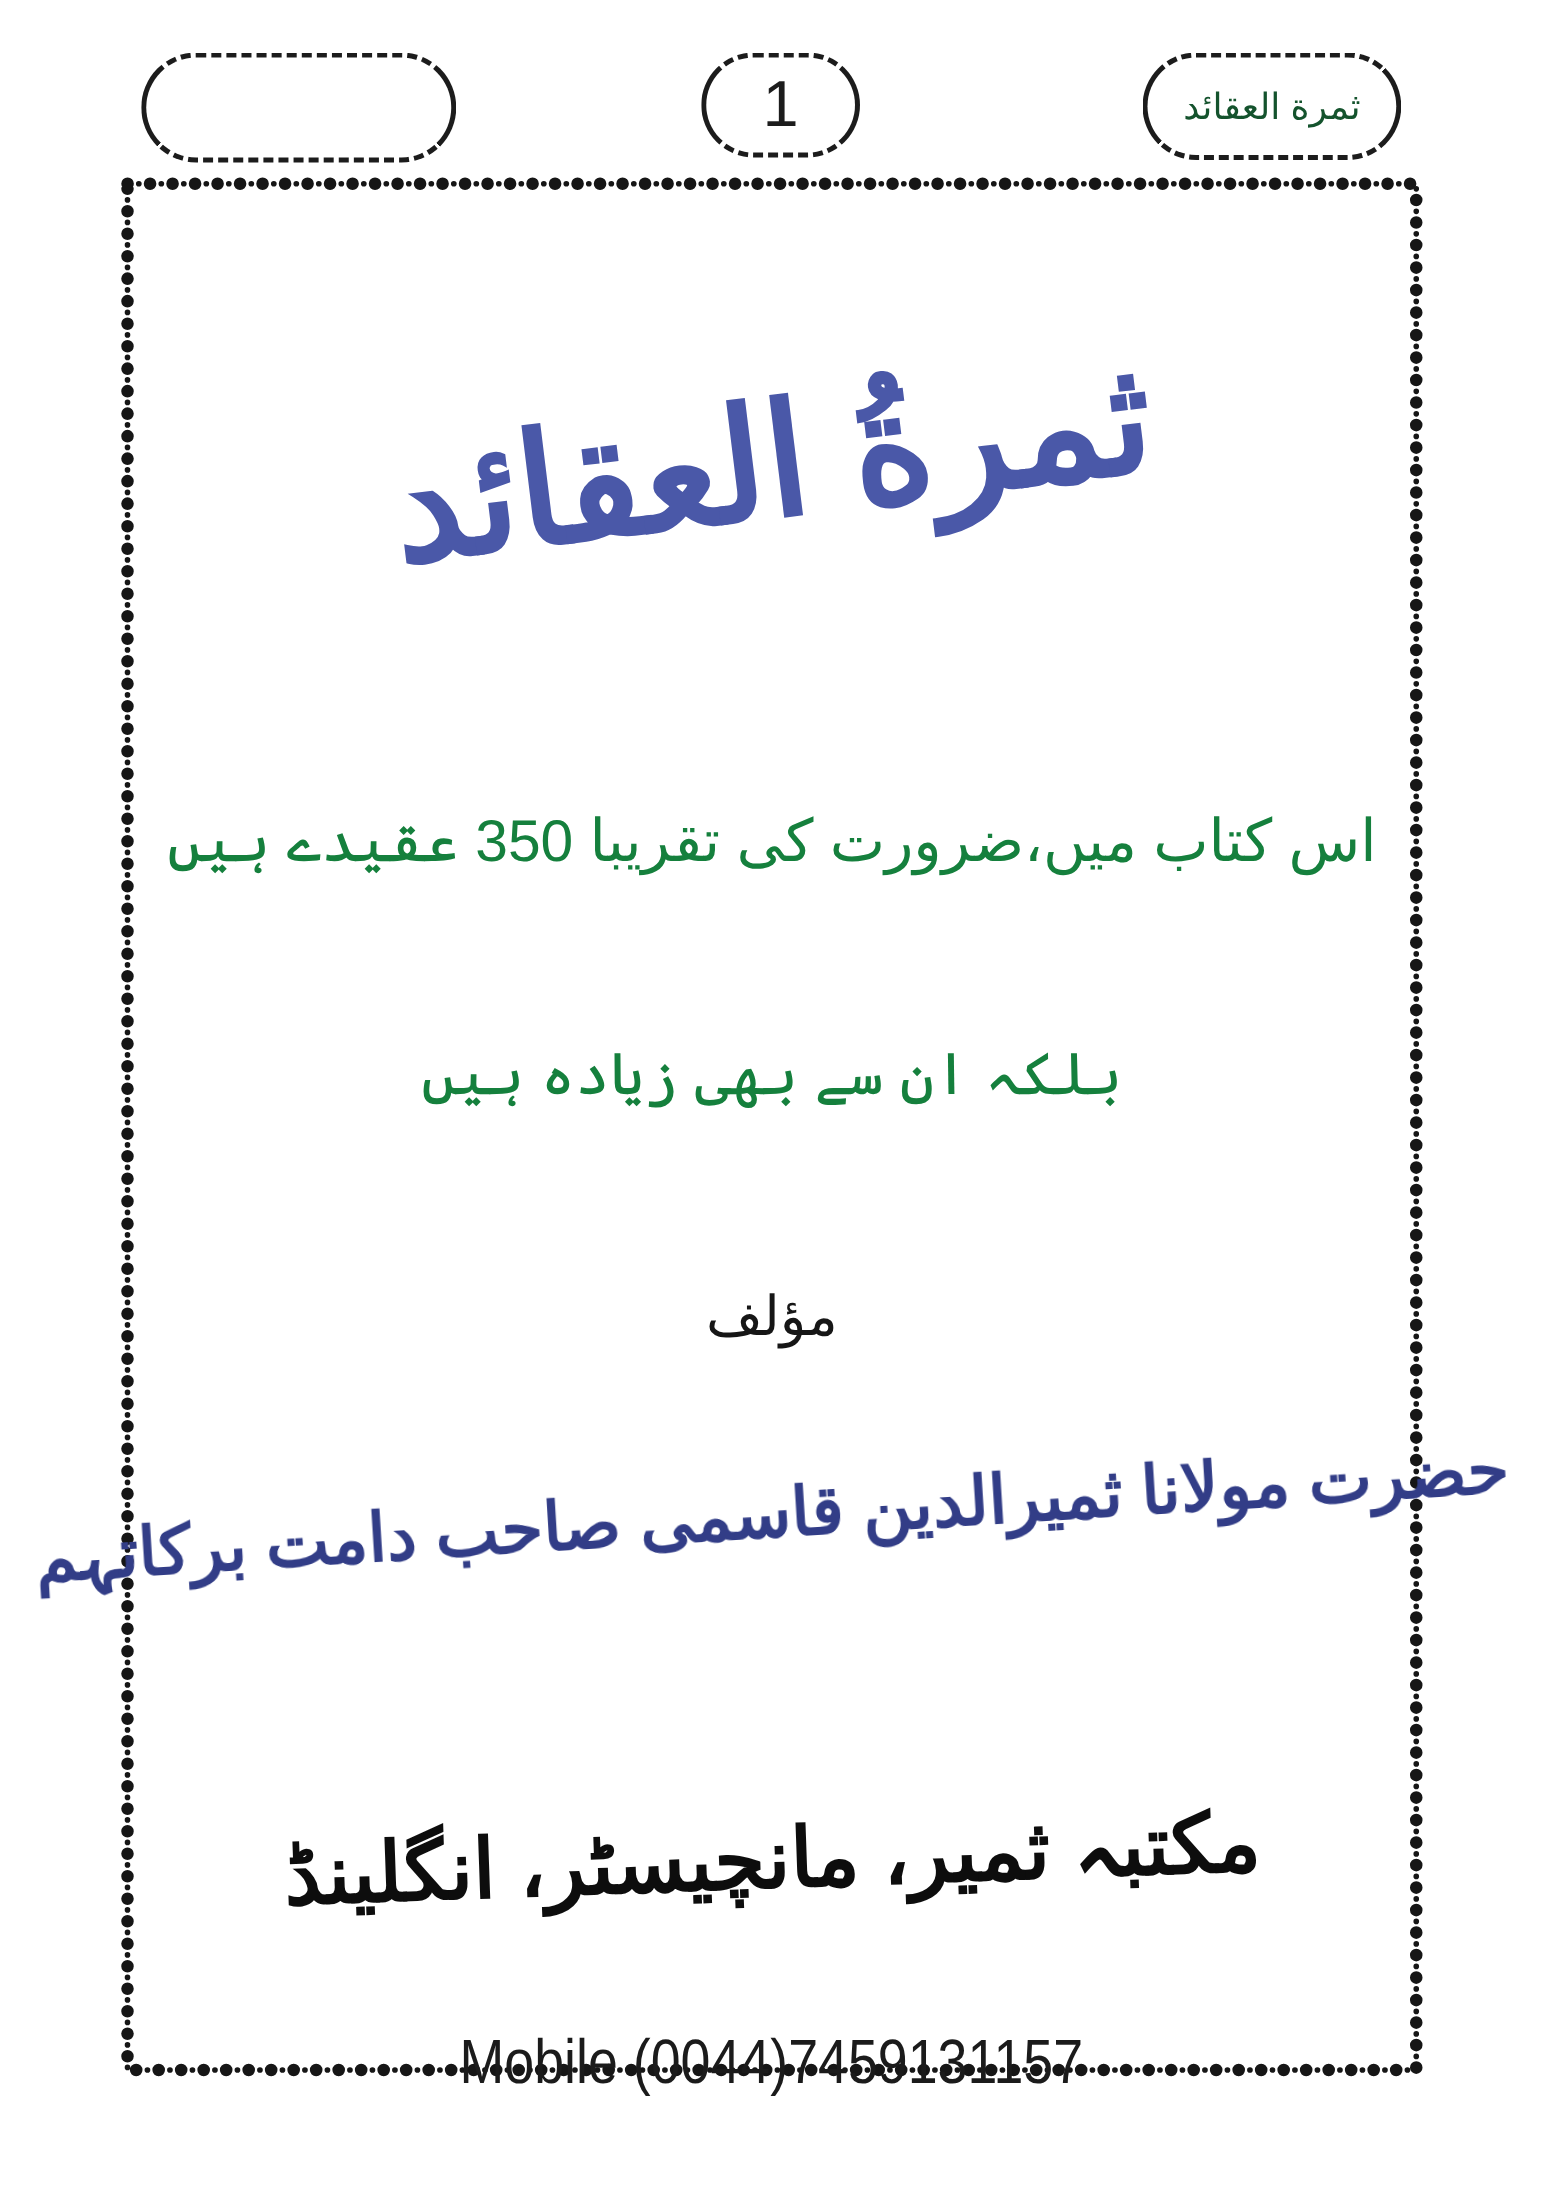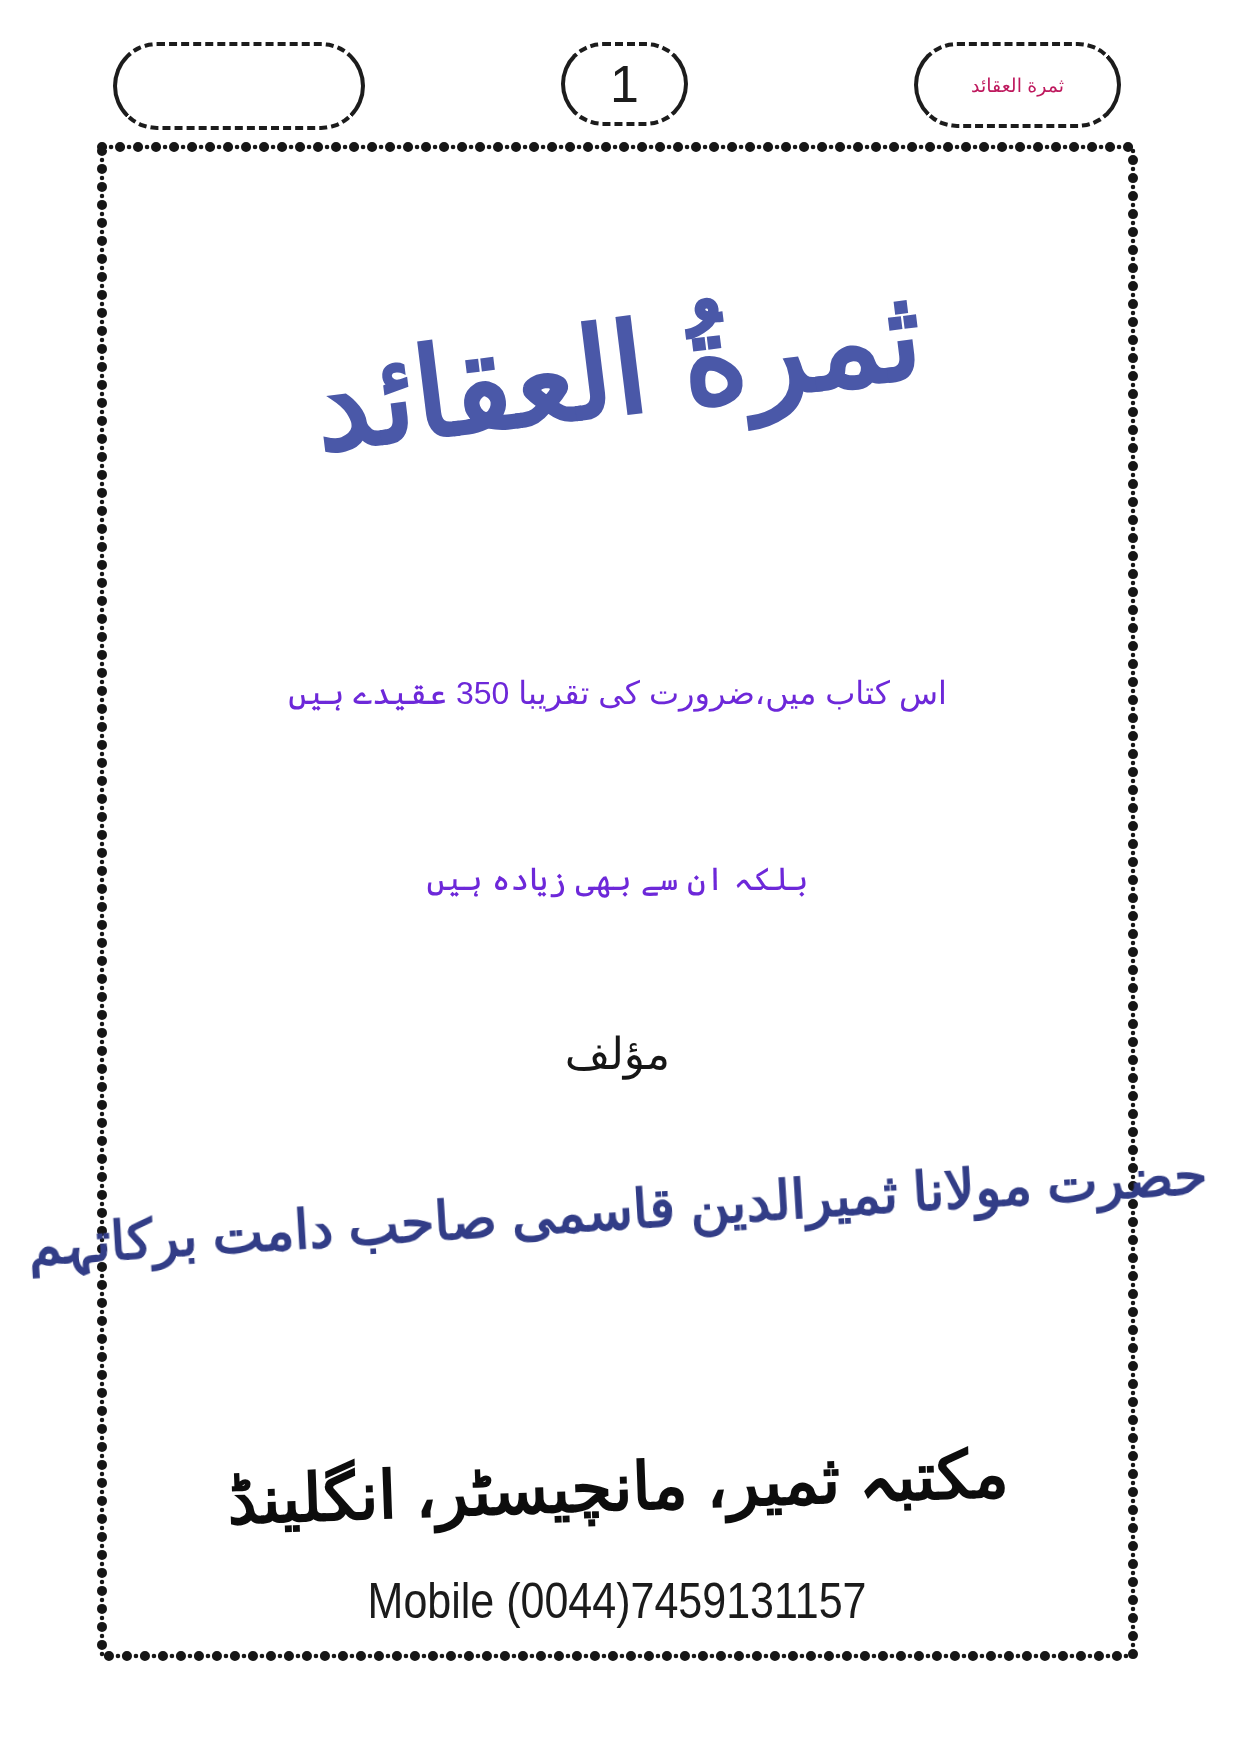--- a/index.html
+++ b/index.html
@@ -21,21 +21,21 @@
     border-top-style: dashed;
     border-bottom-style: dashed;
     display: flex;
     align-items: center;
     justify-content: center;
   }
   .oval-left   { left: 113px; top: 42px; width: 252px; height: 88px; border-radius: 52px; }
   .oval-center { left: 561px; top: 42px; width: 127px; height: 84px; border-radius: 42px; }
   .oval-right  { left: 914px; top: 42px; width: 207px; height: 86px; border-radius: 44px; }
   .page-num { font-size: 52px; font-weight: 400; color: #1c1c1c; line-height: 1; }
-  .badge-urdu { font-size: 19px; color: #be185d; direction: rtl; white-space: nowrap; }
+  .badge-urdu { font-size: 29px; color: #14532d; direction: rtl; white-space: nowrap; }
 
   
   .frame { position: absolute; left: 95px; top: 140px; }
 
   
   .row {
     position: absolute;
     left: 95px;
     width: 1045px;
     display: flex;
@@ -47,21 +47,21 @@
 
   .title-row { top: 225px; height: 290px; }
   .book-title {
     font-size: 125px;
     font-weight: bold;
     color: #4A58A8;
     transform: rotate(-7deg);
     line-height: 1;
   }
 
-  .desc-row { height: 80px; font-size: 32px; color: #6d28d9; align-items: flex-end; }
+  .desc-row { height: 80px; font-size: 47px; color: #15803d; }
   .desc-1 { top: 632px; }
   .desc-2 { top: 726px; }
   .desc-3 { top: 818px; }
 
   .author-label-row { top: 1018px; height: 70px; font-size: 44px; color: #161616; }
 
   .author-row { top: 1130px; height: 160px; }
   .author-name {
     font-size: 54px;
     font-weight: bold;
@@ -71,21 +71,21 @@
   }
 
   .publisher-row { top: 1412px; height: 150px; }
   .publisher-name {
     font-size: 66px;
     font-weight: bold;
     color: #0d0d0d;
     transform: rotate(-2deg);
   }
 
-  .mobile-row { top: 1572px; height: 58px; }
+  .mobile-row { top: 1620px; height: 58px; }
   .mobile-text {
     font-size: 50px;
     color: #1b1b1b;
     transform: scaleX(0.86);
     letter-spacing: 0px;
   }
 
   .watermark-row { top: 1662px; height: 60px; }
   .watermark-text {
     font-size: 52px;

